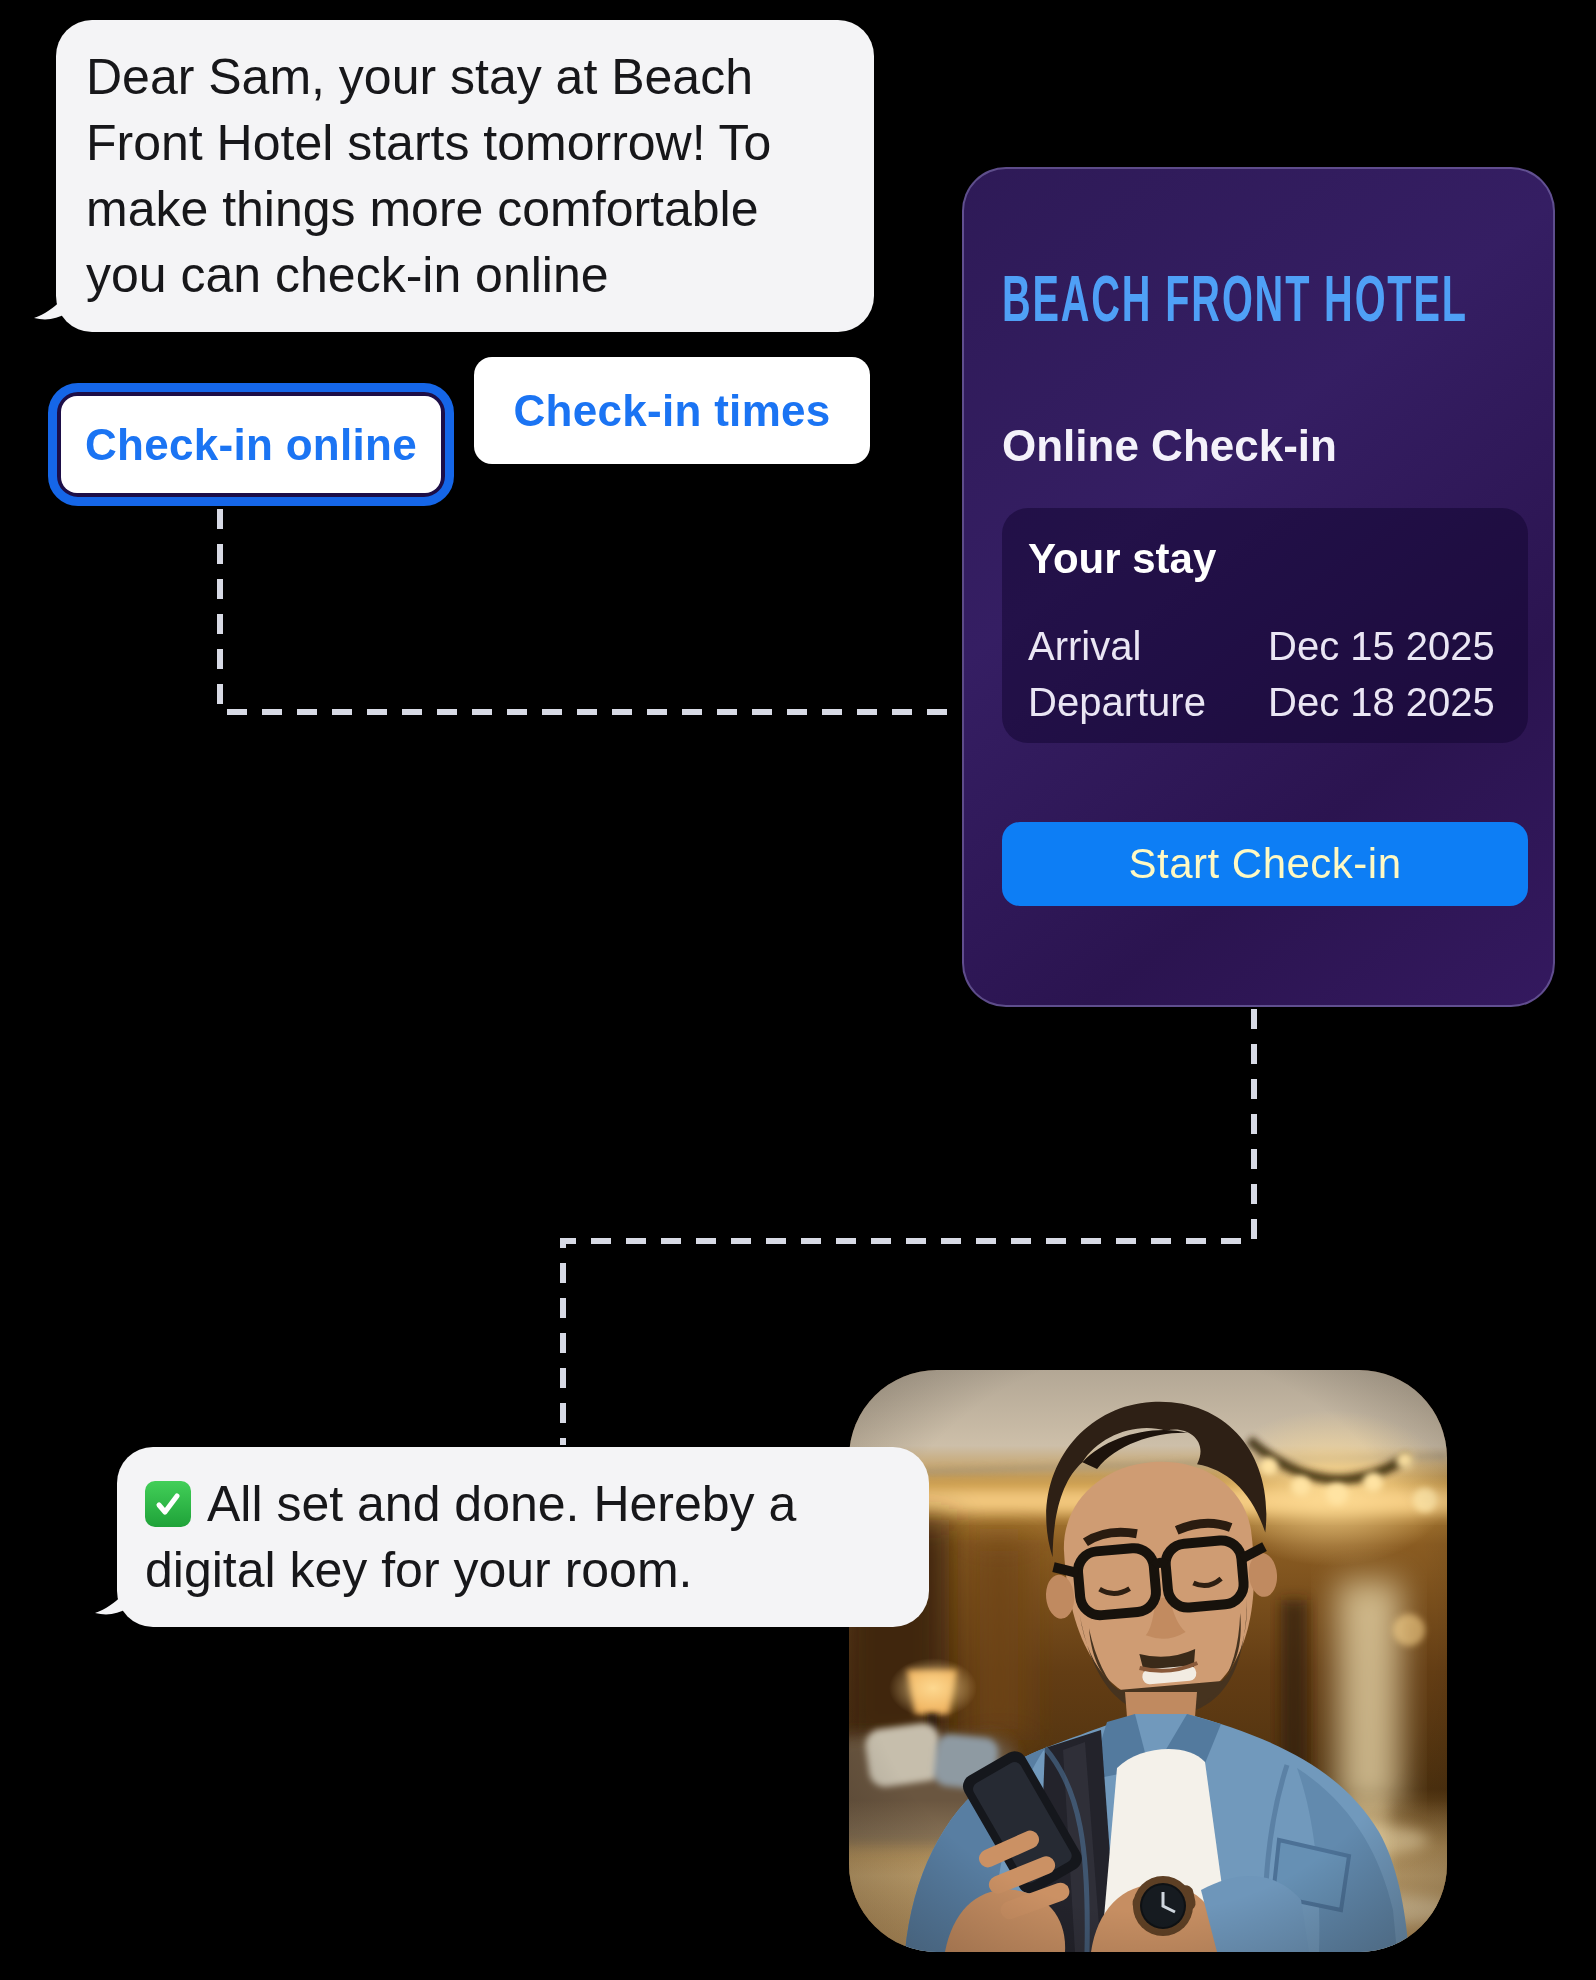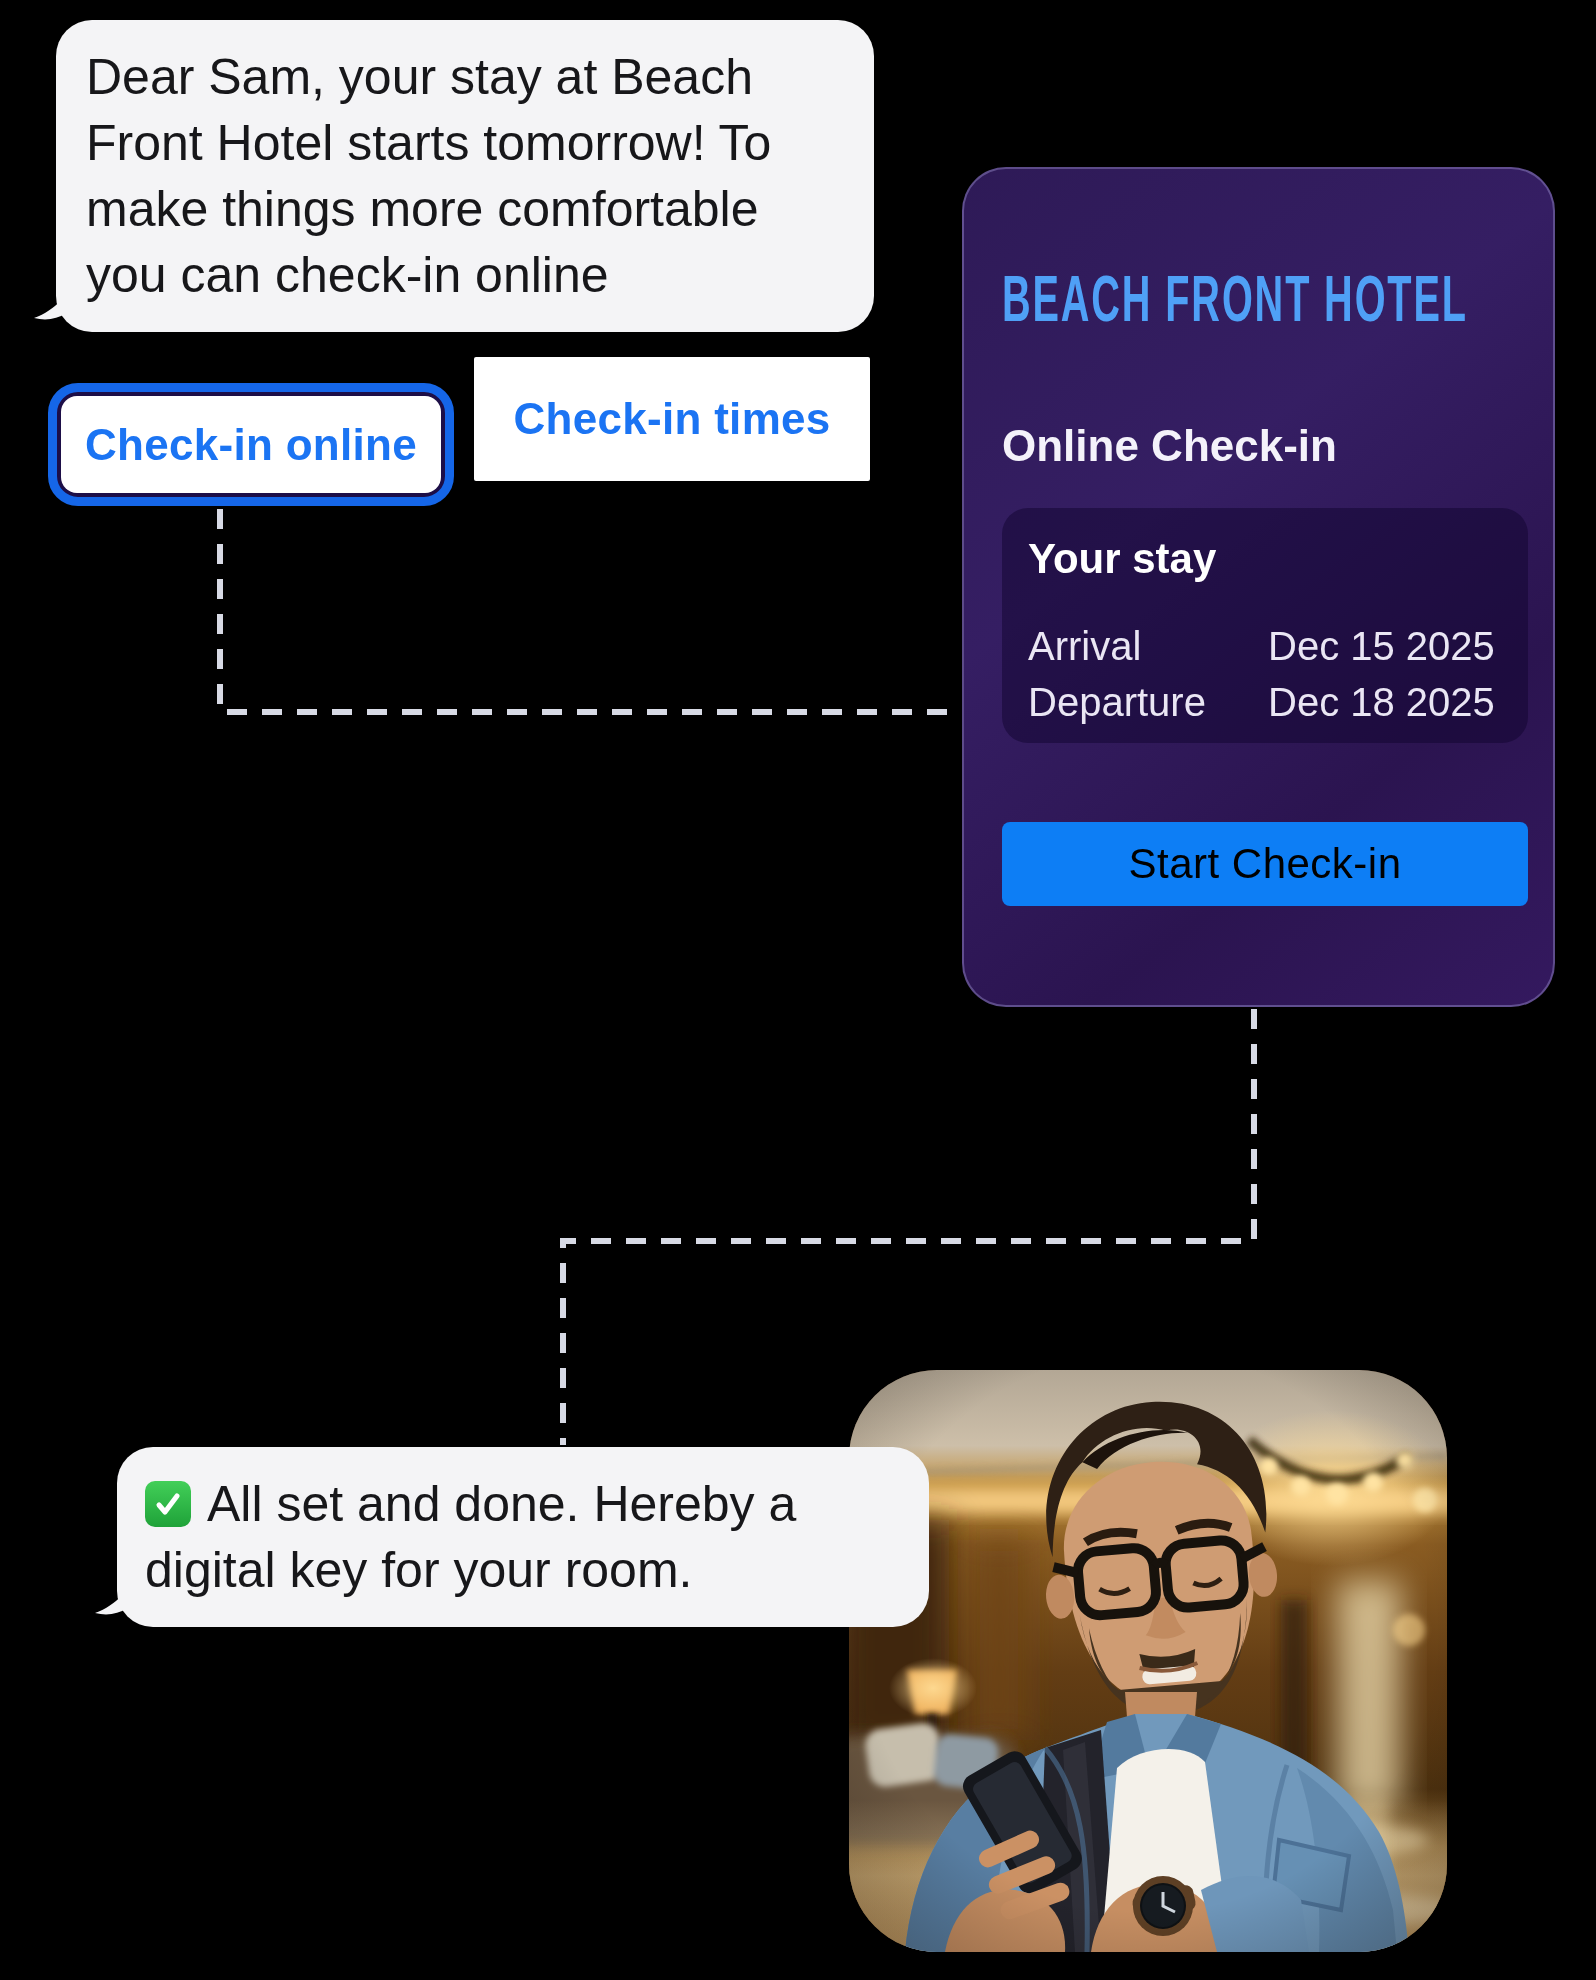--- a/index.html
+++ b/index.html
@@ -19,22 +19,22 @@
   
   .qr-outer{
     position:absolute;left:48px;top:349px;width:406px;height:123px;box-sizing:border-box;
     border:9px solid #1566e8;border-radius:30px;background:#1d0e47;z-index:2;cursor:pointer;margin-top:34px;
   }
   .qr-outer .qr-inner{
     position:absolute;inset:4px;background:#ffffff;border-radius:16px;
     display:flex;align-items:center;justify-content:center;
   }
   .qr-plain{
-    position:absolute;left:474px;top:357px;width:396px;height:124px;box-sizing:border-box;
-    background:#ffffff;border-radius:2px;display:flex;align-items:center;justify-content:center;
+    position:absolute;left:474px;top:357px;width:396px;height:107px;box-sizing:border-box;
+    background:#ffffff;border-radius:18px;display:flex;align-items:center;justify-content:center;
     z-index:2;cursor:pointer;
   }
   .qr-label{color:#1b74f3;font-size:44px;font-weight:700;letter-spacing:.3px;}
   
   #connectors{position:absolute;left:0;top:0;width:1596px;height:1980px;z-index:1;pointer-events:none;}
   
   #hotel-card{
     position:absolute;left:962px;top:167px;width:593px;height:840px;box-sizing:border-box;
     border-radius:44px;z-index:2;
     background:linear-gradient(142deg,#2e1a57 0%,#351e63 38%,#2b1450 72%,#34195f 100%);
@@ -49,23 +49,23 @@
   #card-title{position:absolute;left:38px;top:252px;color:#f4f2fa;font-size:44px;font-weight:700;}
   #stay-panel{
     position:absolute;left:38px;top:339px;width:526px;height:235px;box-sizing:border-box;
     border-radius:26px;background:rgba(13,3,42,.45);padding:28px 26px;
   }
   #stay-title{color:#ffffff;font-size:42px;font-weight:700;line-height:46px;}
   #stay-rows{margin-top:36px;}
   .stay-row{display:flex;font-size:40px;line-height:56px;color:#eae6f4;}
   .stay-row .lbl{width:240px;flex:0 0 auto;}
   #cta{
-    position:absolute;left:38px;top:653px;width:526px;height:84px;border-radius:8px;
+    position:absolute;left:38px;top:653px;width:526px;height:84px;border-radius:18px;
     background:#0d7ef5;display:flex;align-items:center;justify-content:center;
-    color:#000000;font-size:42px;letter-spacing:.5px;cursor:pointer;
+    color:#fef9c3;font-size:42px;letter-spacing:.5px;cursor:pointer;
   }
   
   .msg-line-flex{display:flex;align-items:center;}
   .emoji-check{
     width:46px;height:46px;border-radius:10px;flex:0 0 auto;margin-right:16px;
     background:linear-gradient(180deg,#42cf58 0%,#1fa239 100%);
     display:inline-flex;align-items:center;justify-content:center;
   }
   
   #photo{

